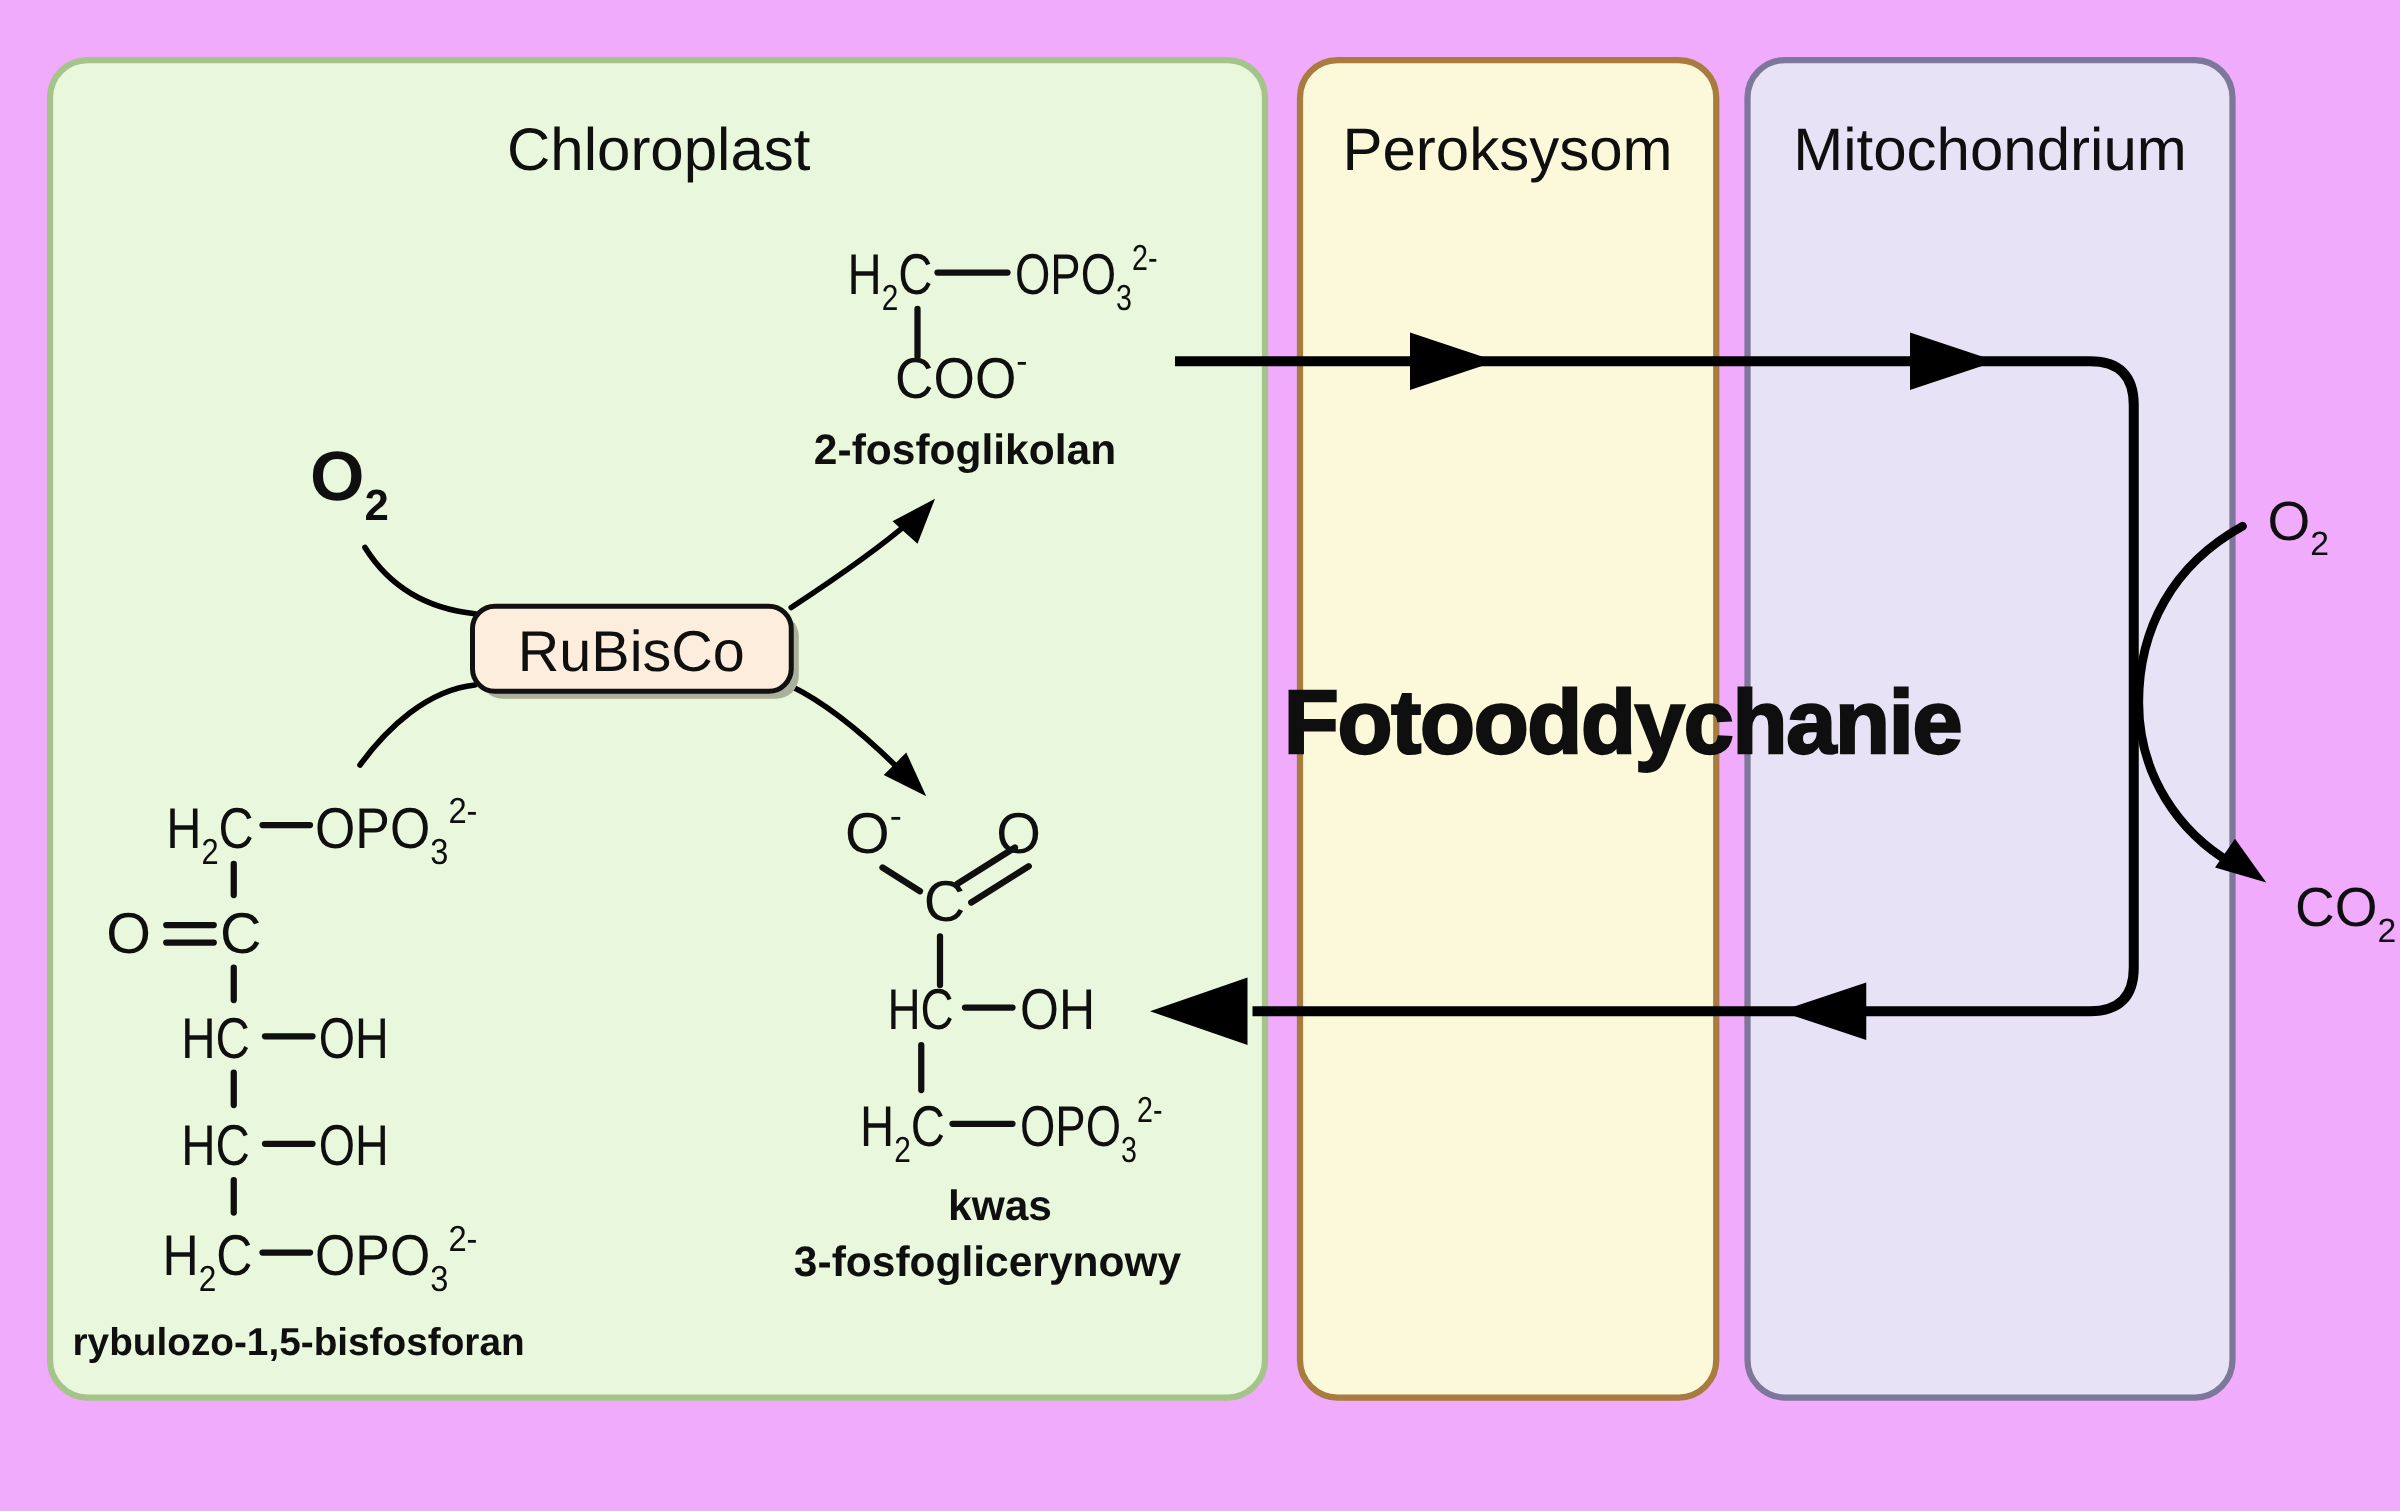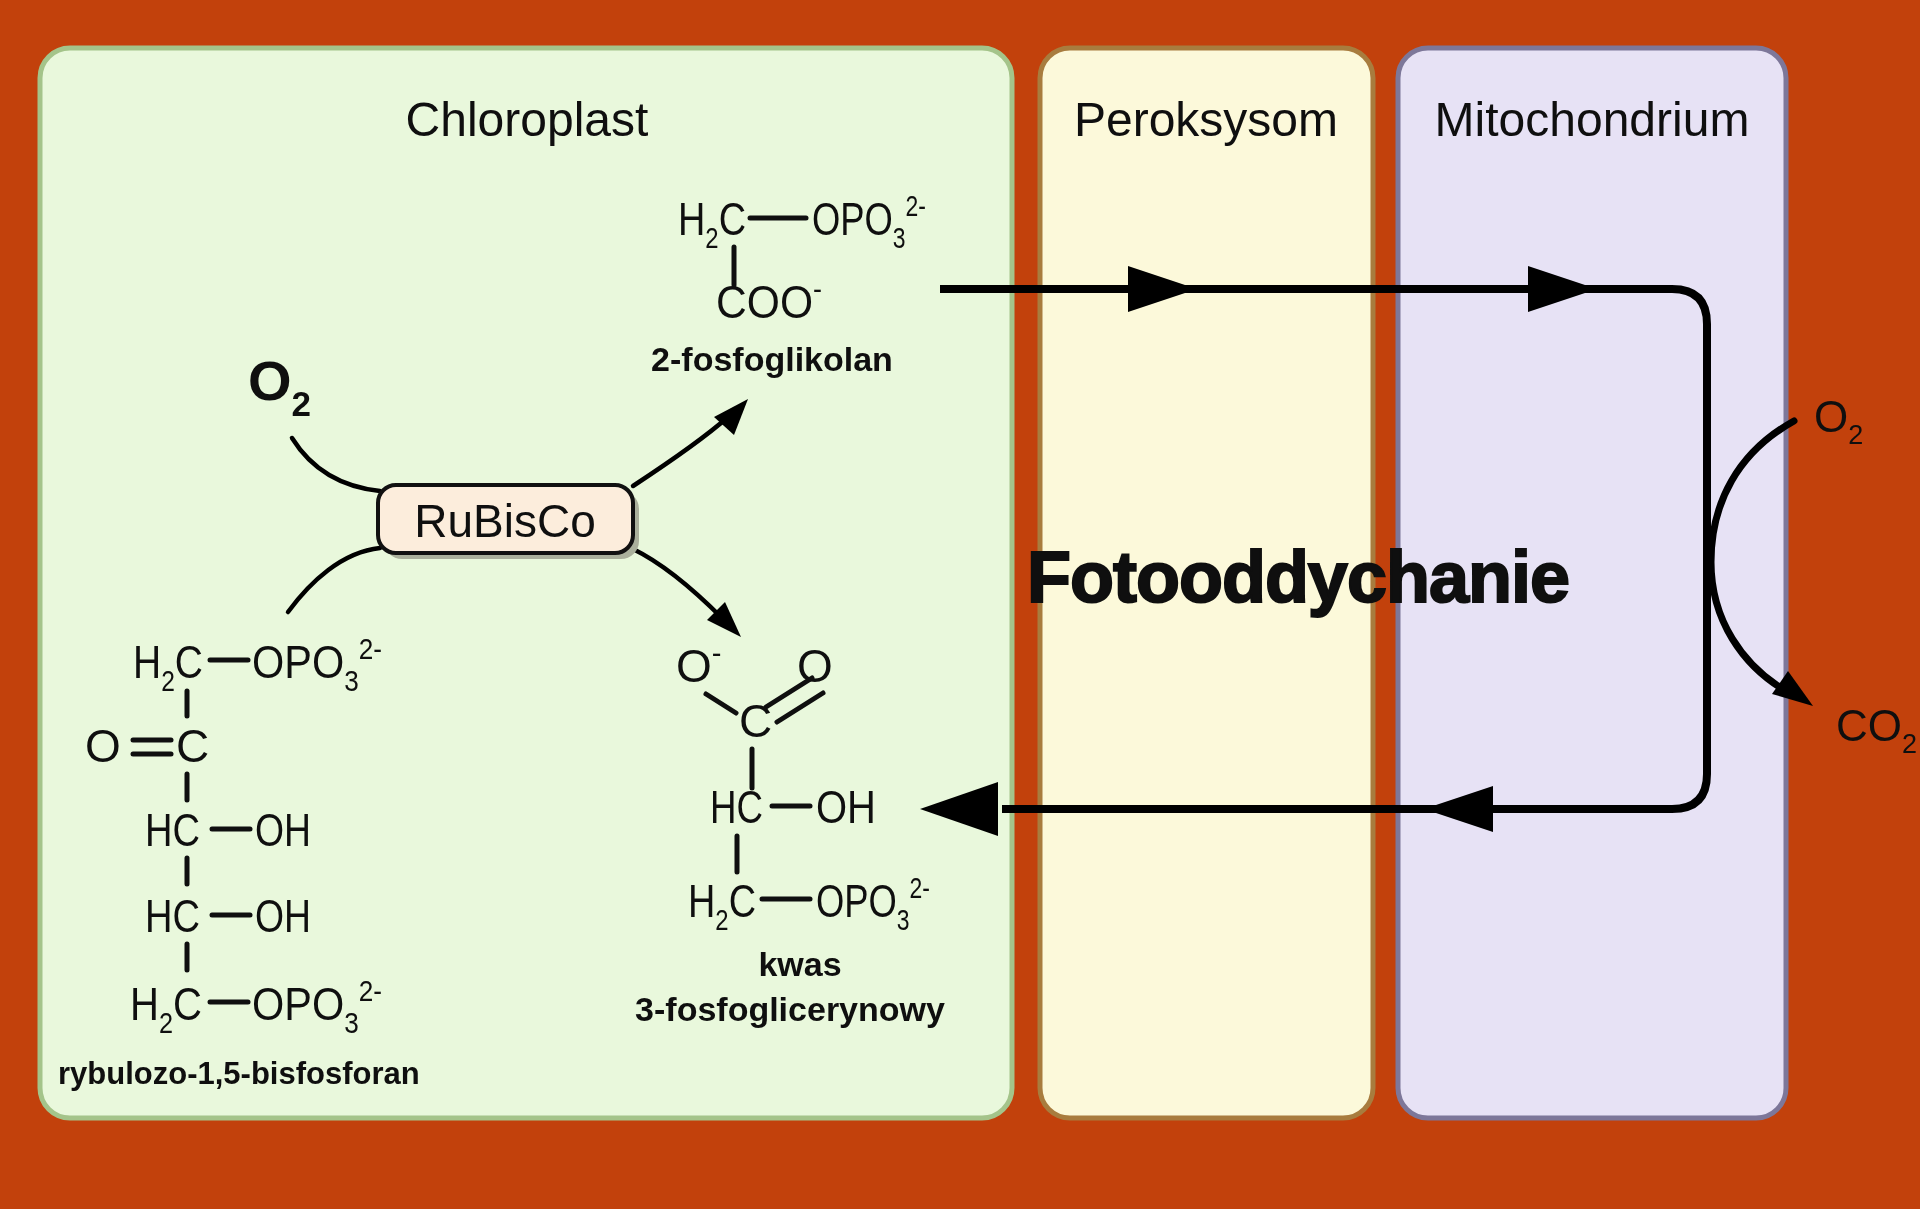--- a/index.html
+++ b/index.html
@@ -1,16 +1,16 @@
 <!DOCTYPE html>
 <html><head>
 <meta charset="utf-8">
 <style>
   html,body{margin:0;padding:0;background:#ffffff;}
-  .stage{position:relative;width:1920px;height:1209px;background:#c2410c;overflow:hidden;
+  .stage{position:relative;width:1920px;height:1209px;background:#f0abfc;overflow:hidden;
          font-family:"Liberation Sans",sans-serif;}
   svg{position:absolute;left:0;top:0;}
   text{font-family:"Liberation Sans",sans-serif;fill:#0f0f0f;}
   .t-title{font-size:48px;}
   .t-formula{font-size:46px;}
   .t-name{font-size:34px;font-weight:bold;}
   .t-name-sm{font-size:31px;font-weight:bold;}
   .t-big{font-size:72px;font-weight:bold;letter-spacing:-1px;stroke:#0f0f0f;stroke-width:2px;}
   .t-gas{font-size:44px;}
   .t-o2red{font-size:56px;font-weight:bold;}

